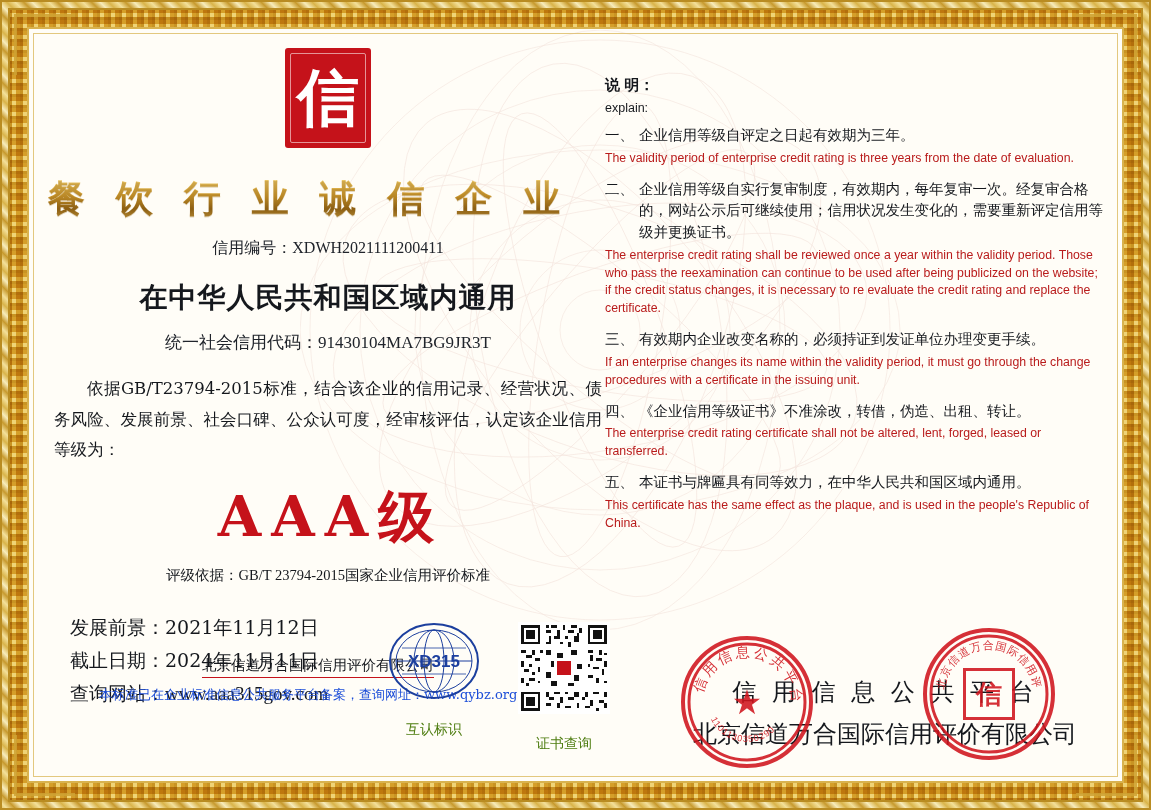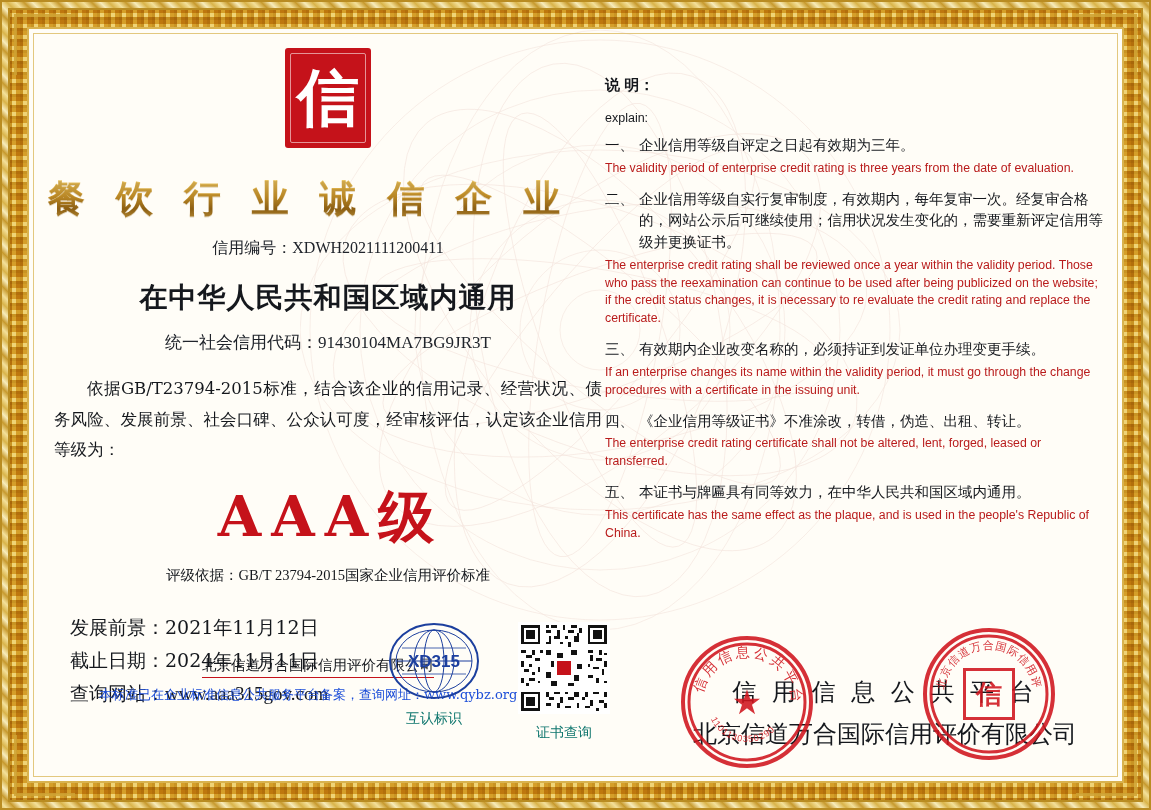--- a/index.html
+++ b/index.html
@@ -190,24 +190,24 @@
   
   .marks {
     position: absolute;
     left: 350px;
     top: 584px;
     display: flex;
     gap: 38px;
   }
   .mark-item { text-align: center; }
   .mark-caption {
-    margin-top: 6px;
+    margin-top: 17px;
     font-family: "DejaVu Serif", serif;
     font-size: 14px;
-    color: #0f766e;
+    color: #4d7c0f;
   }
   .xd-seal {
     width: 92px;
     height: 78px;
     position: relative;
   }
   .qr {
     width: 92px;
     height: 92px;
     position: relative;
@@ -247,21 +247,21 @@
   .explain-head {
     font-family: Liberation Sans, sans-serif;
     font-size: 15px;
     color: #15181d;
     font-weight: bold;
   }
   .explain-head-en {
     font-family: "Liberation Sans", sans-serif;
     font-size: 12.5px;
     color: #15181d;
-    margin-top: 16px;
+    margin-top: 6px;
     margin-bottom: 10px;
   }
   .explain-item { margin-bottom: 11px; }
   .explain-item .cn {
     display: flex;
     font-family: "DejaVu Serif", serif;
     font-size: 14.5px;
     line-height: 1.5;
     color: #15181d;
   }

